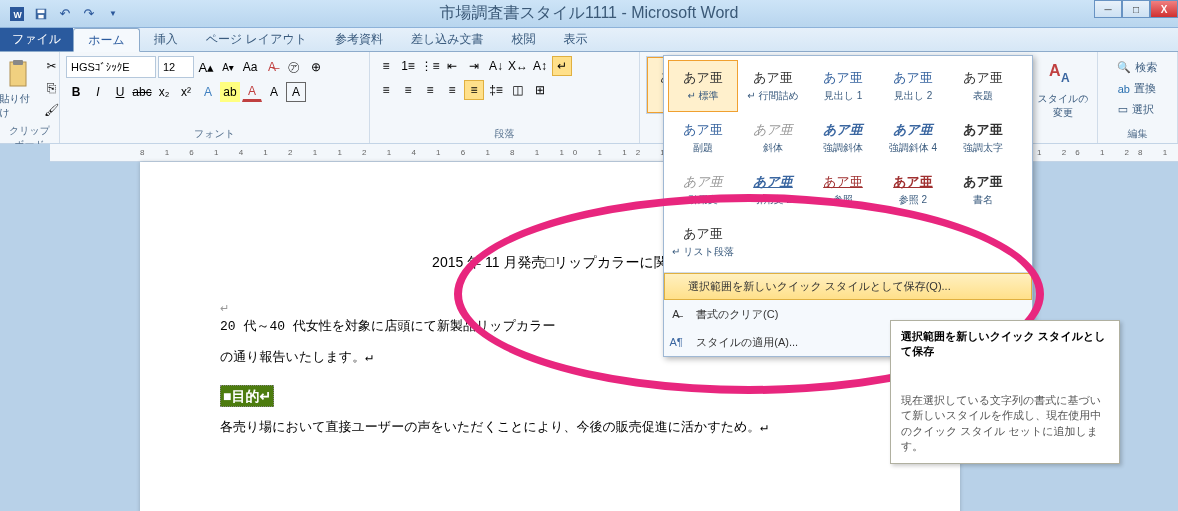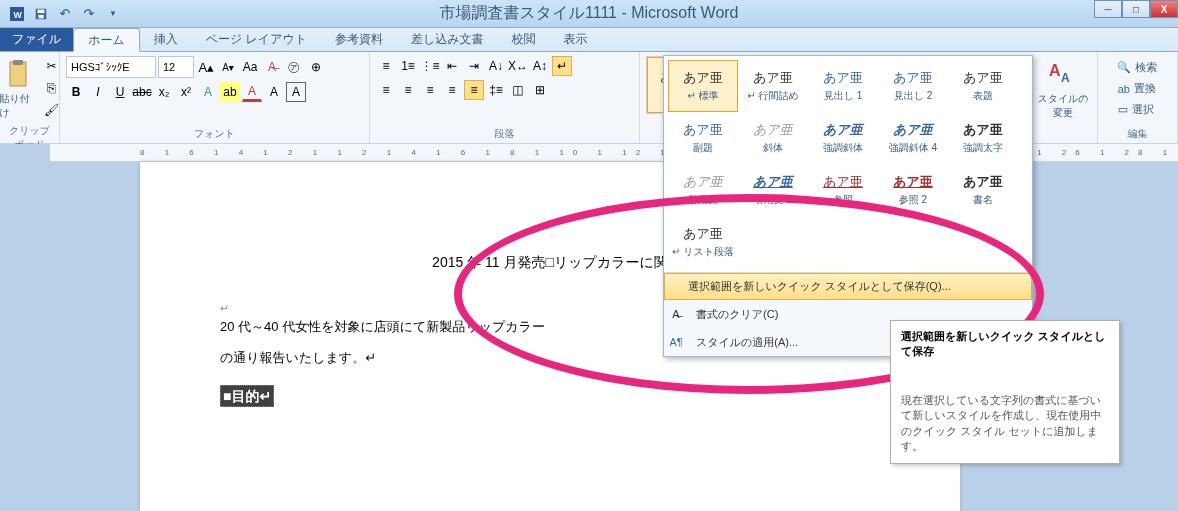--- a/index.html
+++ b/index.html
@@ -44,22 +44,22 @@
 .gallery-more-btn { flex: 1; display: flex; align-items: center; justify-content: center; font-size: 8px; color: #3a5b7e; cursor: pointer; border-bottom: 1px solid #c3d4e6; }
 
 .editing-col { display: flex; flex-direction: column; gap: 2px; padding: 2px; }
 .editing-item { display: flex; align-items: center; gap: 4px; font-size: 11px; color: #3a5b7e; cursor: pointer; padding: 2px 4px; }
 
 .doc-area { position: absolute; top: 144px; left: 0; right: 0; bottom: 0; background: #b8d1e8; }
 .ruler { height: 18px; background: #f3f7fb; border-bottom: 1px solid #c3d4e6; margin-left: 50px; font-size: 8px; color: #666; display: flex; align-items: center; padding-left: 90px; letter-spacing: 9px; white-space: nowrap; overflow: hidden; }
 .page { background: #fff; margin: 0 auto; margin-left: 140px; width: 820px; min-height: 500px; box-shadow: 0 0 4px rgba(0,0,0,0.2); padding: 40px 80px; position: relative; }
 .doc-title { font-size: 24px; font-weight: bold; text-align: right; margin-bottom: 20px; }
 .doc-subtitle { font-size: 14px; text-align: center; margin-bottom: 30px; }
-.doc-para { font-size: 13px; line-height: 1.9; margin-bottom: 6px; }
-.doc-heading { font-size: 14px; font-weight: bold; color: #fff; background: #404040; display: inline; padding: 2px 2px; border: 1px dotted #888; }
+.doc-para { font-size: 13px; line-height: 1.9; margin-bottom: 6px; font-family: Liberation Mono, monospace; }
+.doc-heading { font-size: 14px; font-weight: bold; color: #fff; background: #4d7c0f; display: inline; padding: 2px 2px; border: 1px dotted #888; }
 .doc-heading-wrap { margin: 18px 0 10px 0; }
 .pmark { color: #999; font-size: 11px; }
 
 .style-popup { position: absolute; top: 55px; left: 663; width: 370px; background: #f5f9fd; border: 1px solid #9fb8d4; box-shadow: 2px 2px 6px rgba(0,0,0,0.3); z-index: 100; }
 .popup-grid { display: flex; flex-wrap: wrap; padding: 4px; background: #fff; }
 .popup-style { width: 70px; height: 52px; display: flex; flex-direction: column; align-items: center; justify-content: center; gap: 2px; cursor: pointer; border: 1px solid transparent; font-size: 10px; }
 .popup-style.selected { border: 1px solid #f0a030; background: #fff0cc; }
 .popup-menu { border-top: 1px solid #d0dce9; }
 .popup-menu-item { padding: 6px 24px; font-size: 11px; color: #333; cursor: pointer; display: flex; align-items: flex-end; gap: 8px; }
 .popup-menu-item.highlighted { background: linear-gradient(#fff0c0, #ffe08a); border: 1px solid #e0b040; padding: 5px 23px; }
@@ -262,20 +262,21 @@
 
 <div class="doc-area">
   <div class="ruler">8 1 6 1 4 1 2 1   1 2 1 4 1 6 1 8 1 10 1 12 1 14 1 16 1 18 1 20 1 22 1 24 1 26 1 28 1 30 1 32 1 34 1 36 1 38</div>
   <div class="page">
     <div class="doc-title">市場調査報告書</div>
     <div class="doc-subtitle">2015 年 11 月発売□リップカラーに関</div>
     <div class="pmark">↵</div>
     <div class="doc-para">20 代～40 代女性を対象に店頭にて新製品リップカラー</div>
     <div class="doc-para">の通り報告いたします。↵</div>
     <div class="doc-heading-wrap"><span class="doc-heading">■目的↵</span></div>
+    <div class="doc-para">各売り場において直接ユーザーの声をいただくことにより、今後の販売促進に活かすため。↵</div>
   </div>
 </div>
 
 <div class="style-popup" style="left:663px;">
   <div class="popup-grid" id="popup-grid">
       <div class="popup-style selected">
         <span class="style-preview">あア亜</span>
         <span class="style-name">↵ 標準</span>
       </div>
       <div class="popup-style">

